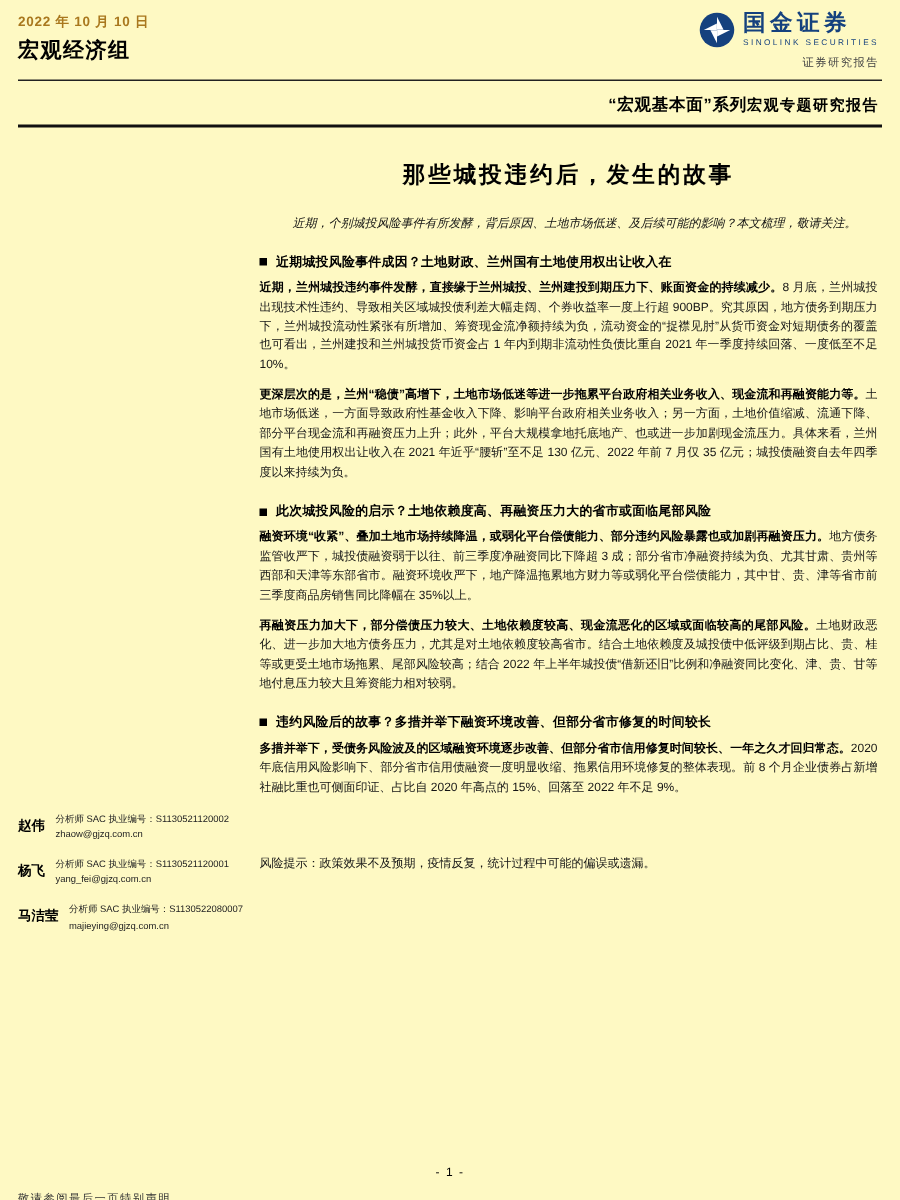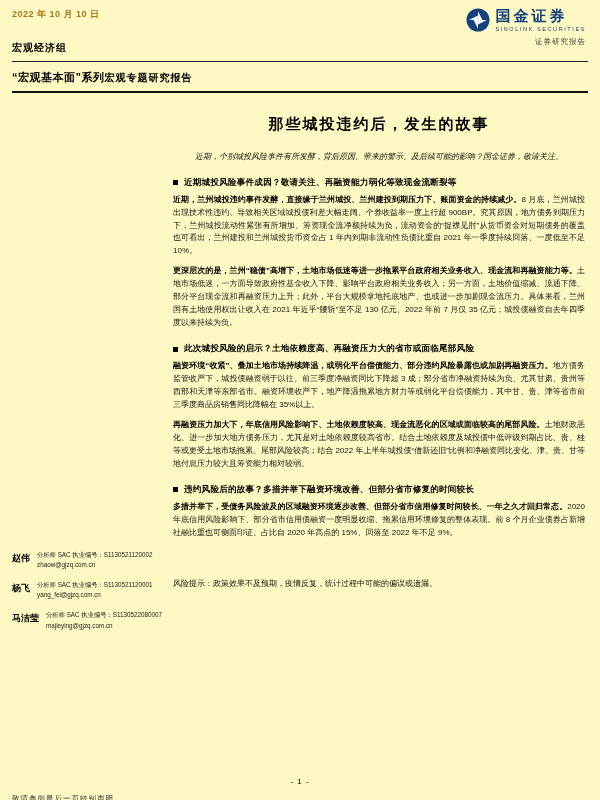--- a/index.html
+++ b/index.html
@@ -11,31 +11,31 @@
     overflow:hidden;
     font-family:"Liberation Sans","DejaVu Sans",sans-serif;
     color:#111;
     box-sizing:border-box;
   }
   .topbar{
     display:flex;justify-content:space-between;align-items:flex-start;
     padding:8px 14px 0 12px;
   }
   .top-left .date{font-size:9px;font-weight:bold;color:#a9781e;letter-spacing:.5px;}
-  .top-left .group{font-size:10px;font-weight:bold;color:#000;margin-top:20px;letter-spacing:1px;}
+  .top-left .group{font-size:14px;font-weight:bold;color:#000;margin-top:4px;letter-spacing:1px;}
   .brand{display:flex;flex-direction:column;align-items:flex-end;}
   .brand-top{display:flex;align-items:center;gap:5px;}
   .brand-logo{width:24px;height:24px;flex:0 0 auto;}
   .brand-names{display:flex;flex-direction:column;align-items:flex-start;}
   .brand-cn{font-size:15px;font-weight:bold;color:#15417e;letter-spacing:3px;line-height:1.1;}
   .brand-en{font-size:5.5px;color:#15417e;letter-spacing:1.6px;margin-top:1px;}
   .brand-tag{font-size:7.5px;color:#444;margin-top:5px;letter-spacing:1px;}
   .rule-thin{border-top:1px solid #222;margin:6px 12px 0 12px;}
   .subhead{
-    display:flex;justify-content:flex-start;align-items:flex-end;
+    display:flex;justify-content:flex-end;align-items:flex-end;
     padding:8px 14px 6px 12px;
   }
   .series{font-size:11px;font-weight:bold;color:#000;letter-spacing:.5px;}
   .rtype{font-size:10px;font-weight:bold;color:#000;letter-spacing:1px;}
   .rule-thick{border-top:2px solid #111;margin:0 12px;}
   .content{display:flex;align-items:flex-start;}
   .aside{width:173px;flex:0 0 auto;box-sizing:border-box;padding:458px 6px 0 12px;}
   .analyst{margin-bottom:13px;}
   .an-row{display:flex;align-items:flex-start;gap:7px;}
   .an-name{font-size:9px;font-weight:bold;color:#000;white-space:nowrap;padding-top:1px;}
@@ -135,35 +135,35 @@
             <span class="an-cred">分析师 SAC 执业编号：S1130522080007</span>
             <span class="an-mail">majieying@gjzq.com.cn</span>
           </span>
         </div>
       </div>
     </aside>
 
     <main class="main">
       <h1 class="title">那些城投违约后，发生的故事</h1>
 
-      <p class="intro">近期，个别城投风险事件有所发酵，背后原因、带来的警示、及后续可能的影响？国金证券，敬请关注。</p>
+      <p class="intro">近期，个别城投风险事件有所发酵，背后原因、土地市场低迷、及后续可能的影响？本文梳理，敬请关注。</p>
 
       <div class="sec-head">
         <span class="sq"></span>
-        <span class="sec-title">近期城投风险事件成因？敬请关注、再融资能力弱化等致现金流断裂等</span>
+        <span class="sec-title">近期城投风险事件成因？土地财政、兰州国有土地使用权出让收入在</span>
       </div>
       <p class="para"><b>近期，兰州城投违约事件发酵，直接缘于兰州城投、兰州建投到期压力下、账面资金的持续减少。</b><span>8 月底，兰州城投出现技术性违约、导致相关区域城投债利差大幅走阔、个券收益率一度上行超 900BP。究其原因，地方债务到期压力下，兰州城投流动性紧张有所增加、筹资现金流净额持续为负，流动资金的“捉襟见肘”从货币资金对短期债务的覆盖也可看出，兰州建投和兰州城投货币资金占 1 年内到期非流动性负债比重自 2021 年一季度持续回落、一度低至不足 10%。</span></p>
       <p class="para"><b>更深层次的是，兰州“稳债”高增下，土地市场低迷等进一步拖累平台政府相关业务收入、现金流和再融资能力等。</b><span>土地市场低迷，一方面导致政府性基金收入下降、影响平台政府相关业务收入；另一方面，土地价值缩减、流通下降、部分平台现金流和再融资压力上升；此外，平台大规模拿地托底地产、也或进一步加剧现金流压力。具体来看，兰州国有土地使用权出让收入在 2021 年近乎“腰斩”至不足 130 亿元、2022 年前 7 月仅 35 亿元；城投债融资自去年四季度以来持续为负。</span></p>
 
       <div class="sec-head">
         <span class="sq"></span>
         <span class="sec-title">此次城投风险的启示？土地依赖度高、再融资压力大的省市或面临尾部风险</span>
       </div>
       <p class="para"><b>融资环境“收紧”、叠加土地市场持续降温，或弱化平台偿债能力、部分违约风险暴露也或加剧再融资压力。</b><span>地方债务监管收严下，城投债融资弱于以往、前三季度净融资同比下降超 3 成；部分省市净融资持续为负、尤其甘肃、贵州等西部和天津等东部省市。融资环境收严下，地产降温拖累地方财力等或弱化平台偿债能力，其中甘、贵、津等省市前三季度商品房销售同比降幅在 35%以上。</span></p>
-      <p class="para"><b>再融资压力加大下，年底信用风险影响下、土地依赖度较高、现金流恶化的区域或面临较高的尾部风险。</b><span>土地财政恶化、进一步加大地方债务压力，尤其是对土地依赖度较高省市。结合土地依赖度及城投债中低评级到期占比、贵、桂等或更受土地市场拖累、尾部风险较高；结合 2022 年上半年城投债“借新还旧”比例和净融资同比变化、津、贵、甘等地付息压力较大且筹资能力相对较弱。</span></p>
+      <p class="para"><b>再融资压力加大下，部分偿债压力较大、土地依赖度较高、现金流恶化的区域或面临较高的尾部风险。</b><span>土地财政恶化、进一步加大地方债务压力，尤其是对土地依赖度较高省市。结合土地依赖度及城投债中低评级到期占比、贵、桂等或更受土地市场拖累、尾部风险较高；结合 2022 年上半年城投债“借新还旧”比例和净融资同比变化、津、贵、甘等地付息压力较大且筹资能力相对较弱。</span></p>
 
       <div class="sec-head">
         <span class="sq"></span>
         <span class="sec-title">违约风险后的故事？多措并举下融资环境改善、但部分省市修复的时间较长</span>
       </div>
       <p class="para"><b>多措并举下，受债务风险波及的区域融资环境逐步改善、但部分省市信用修复时间较长、一年之久才回归常态。</b><span>2020 年底信用风险影响下、部分省市信用债融资一度明显收缩、拖累信用环境修复的整体表现。前 8 个月企业债券占新增社融比重也可侧面印证、占比自 2020 年高点的 15%、回落至 2022 年不足 9%。</span></p>
 
       <p class="risk">风险提示：政策效果不及预期，疫情反复，统计过程中可能的偏误或遗漏。</p>
     </main>
 

